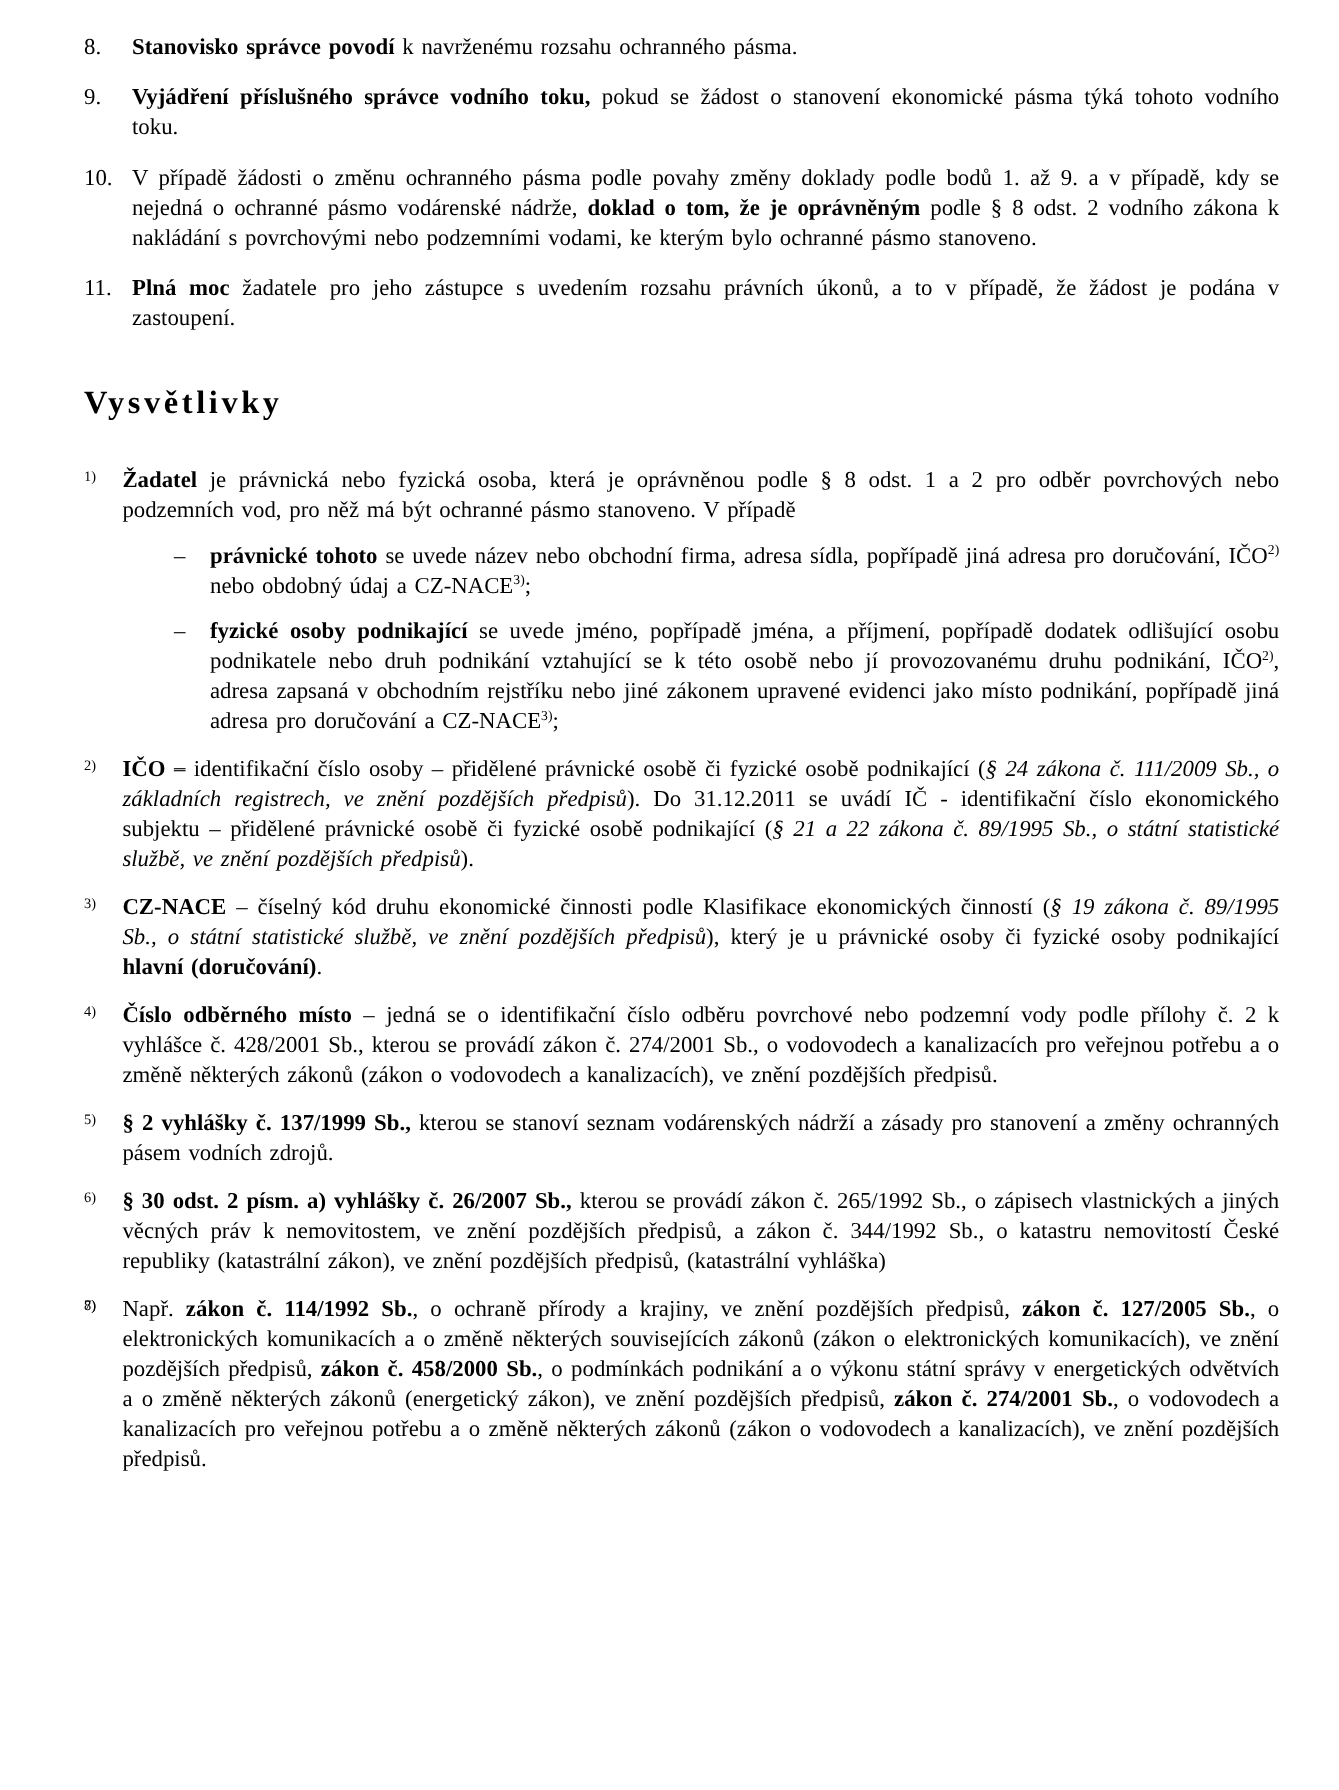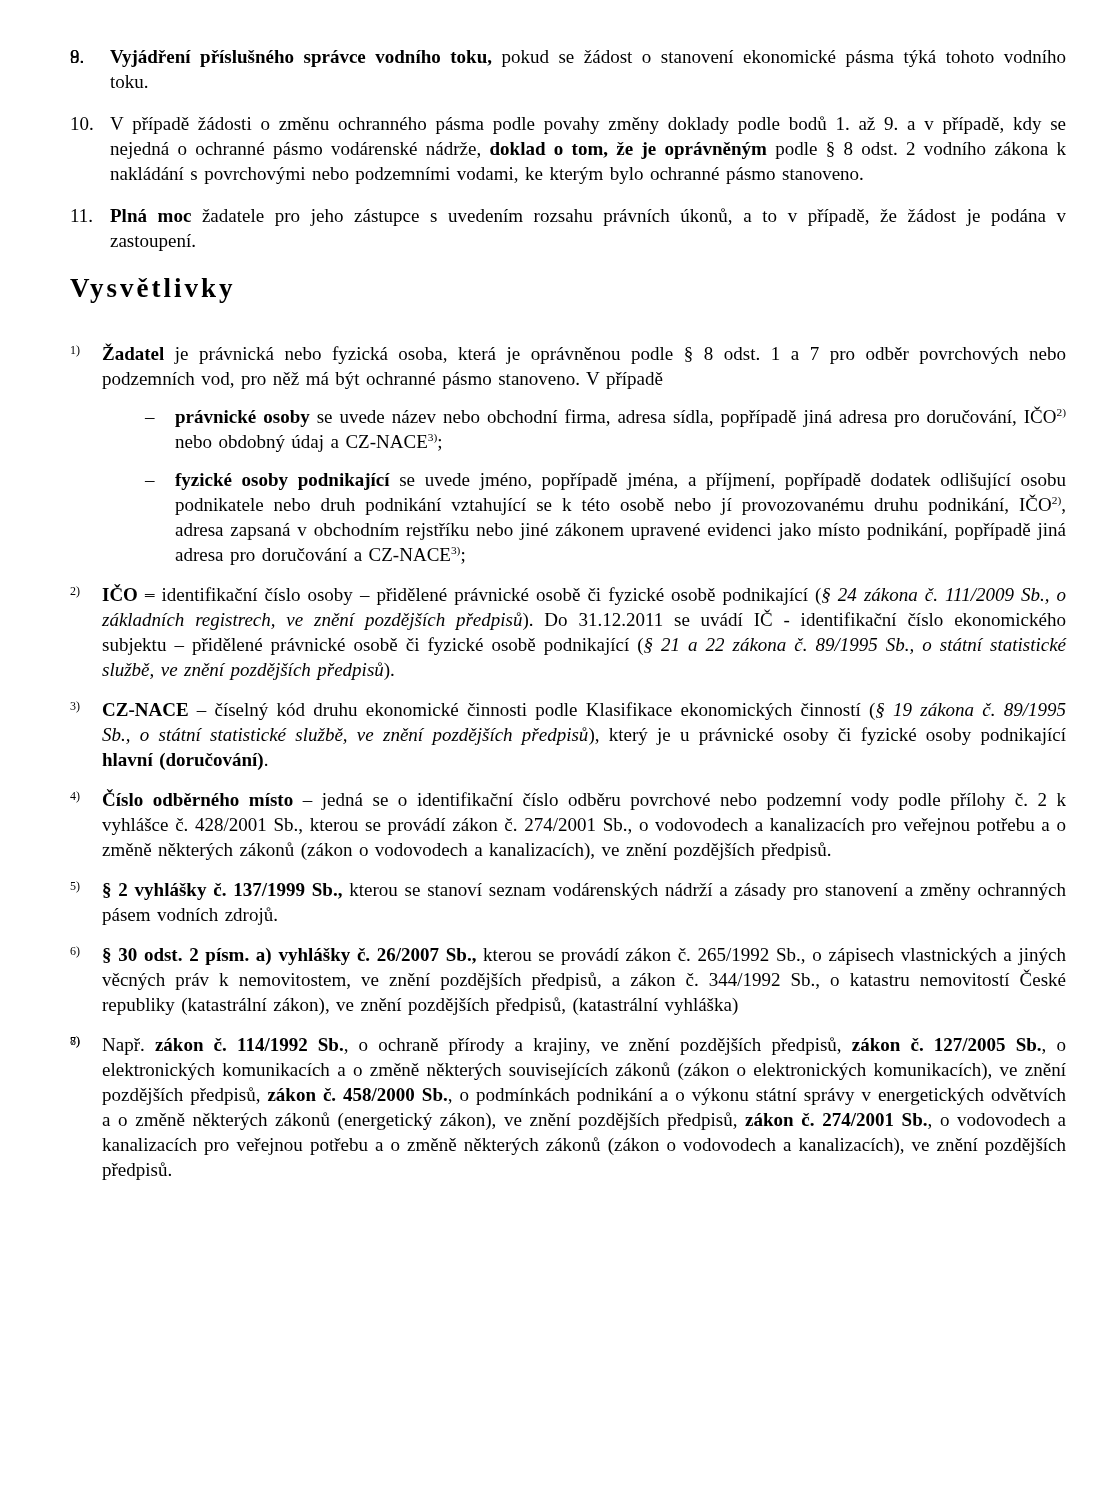--- a/index.html
+++ b/index.html
@@ -33,21 +33,21 @@
     left: 0;
     top: 0;
     word-spacing: 0;
   }
   
   .heading {
     font-size: 27px;
     line-height: 34px;
     font-weight: bold;
     letter-spacing: 3px;
-    margin: 18px 0 36px 0;
+    margin: 40px 0 36px 0;
   }
   
   .fn {
     position: relative;
     padding-left: 32px;
     margin-bottom: 15px;
     text-align: justify;
     word-spacing: 0.09em;
   }
   .fn .marker {
@@ -77,20 +77,21 @@
   .runs { }
 </style>
 </head>
 <body style="background: rgb(255, 255, 255); color: rgb(0, 0, 0);">
 
 <div class="page">
 
   <div>
     <div class="nitem">
       <span class="num">8.</span>
+      <p class="runs"><span class="b">Stanovisko správce povodí</span><span> k navrženému rozsahu ochranného pásma.</span></p>
     </div>
     <div class="nitem">
       <span class="num">9.</span>
       <p class="runs"><span class="b">Vyjádření příslušného správce vodního toku,</span><span> pokud se žádost o stanovení ekonomické pásma týká tohoto vodního toku.</span></p>
     </div>
     <div class="nitem">
       <span class="num">10.</span>
       <p class="runs"><span>V případě žádosti o změnu ochranného pásma podle povahy změny doklady podle bodů 1. až 9. a v případě, kdy se nejedná o ochranné pásmo vodárenské nádrže, </span><span class="b">doklad o tom, že je oprávněným</span><span> podle § 8 odst. 2 vodního zákona k nakládání s povrchovými nebo podzemními vodami, ke kterým bylo ochranné pásmo stanoveno.</span></p>
     </div>
     <div class="nitem">
@@ -98,24 +99,24 @@
       <p class="runs"><span class="b">Plná moc</span><span> žadatele pro jeho zástupce s uvedením rozsahu právních úkonů, a to v případě, že žádost je podána v zastoupení.</span></p>
     </div>
   </div>
 
   <div class="heading">Vysvětlivky</div>
 
   <div>
 
     <div class="fn">
       <span class="marker">1)</span>
-      <p class="runs"><span class="b">Žadatel</span><span> je právnická nebo fyzická osoba, která je oprávněnou podle § 8 odst. 1 a 7 pro odběr povrchových nebo podzemních vod, pro něž má být ochranné pásmo stanoveno. V případě</span></p>
+      <p class="runs"><span class="b">Žadatel</span><span> je právnická nebo fyzická osoba, která je oprávněnou podle § 8 odst. 1 a 2 pro odběr povrchových nebo podzemních vod, pro něž má být ochranné pásmo stanoveno. V případě</span></p>
       <div class="sub">
         <span class="dash">–</span>
-        <p class="runs"><span class="b">právnické osoby</span><span> se uvede název nebo obchodní firma, adresa sídla, popřípadě jiná adresa pro doručování, IČO</span><span class="sup">2)</span><span> nebo obdobný údaj a CZ-NACE</span><span class="sup">3)</span><span>;</span></p>
+        <p class="runs"><span class="b">právnické tohoto</span><span> se uvede název nebo obchodní firma, adresa sídla, popřípadě jiná adresa pro doručování, IČO</span><span class="sup">2)</span><span> nebo obdobný údaj a CZ-NACE</span><span class="sup">3)</span><span>;</span></p>
       </div>
       <div class="sub">
         <span class="dash">–</span>
         <p class="runs"><span class="b">fyzické osoby podnikající</span><span> se uvede jméno, popřípadě jména, a příjmení, popřípadě dodatek odlišující osobu podnikatele nebo druh podnikání vztahující se k této osobě nebo jí provozovanému druhu podnikání, IČO</span><span class="sup">2)</span><span>, adresa zapsaná v obchodním rejstříku nebo jiné zákonem upravené evidenci jako místo podnikání, popřípadě jiná adresa pro doručování a CZ-NACE</span><span class="sup">3)</span><span>;</span></p>
       </div>
       <div class="sub">
         <span class="dash">–</span>
       </div>
     </div>
 

